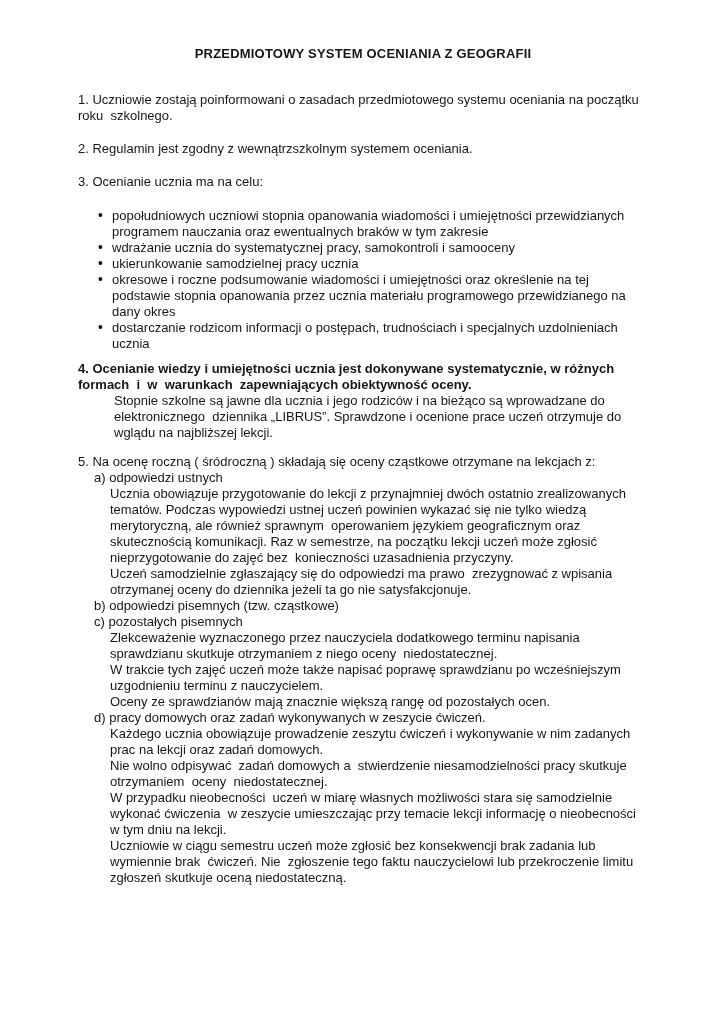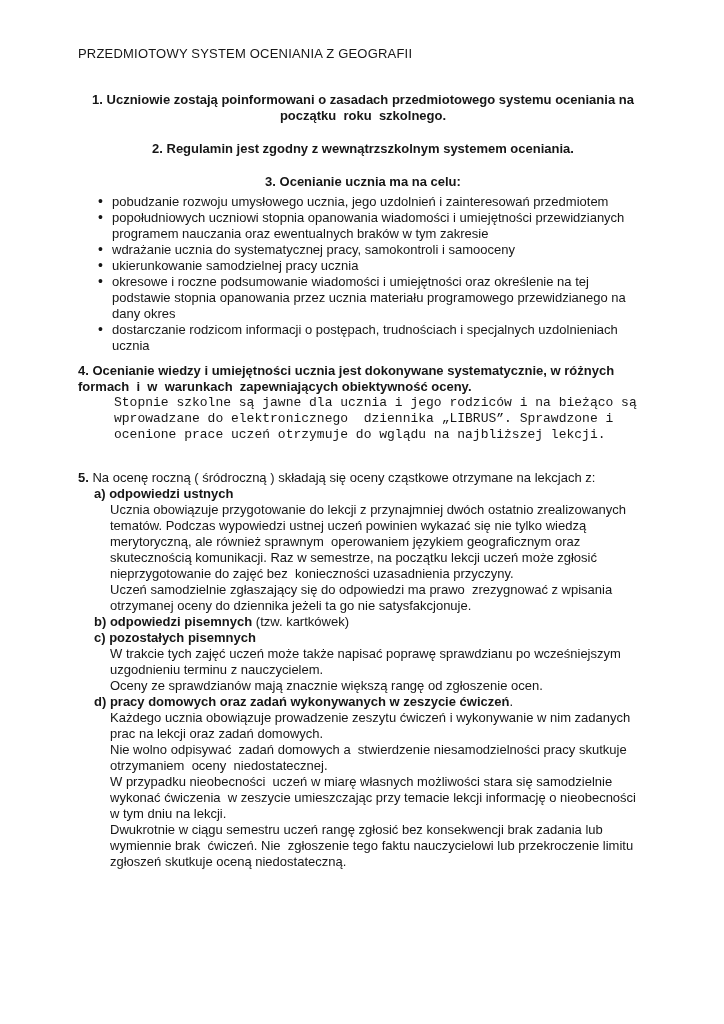--- a/index.html
+++ b/index.html
@@ -4,68 +4,68 @@
 <style>
   * { margin:0; padding:0; box-sizing:border-box; }
   html,body { background:#ffffff; }
   body {
     width:724px; height:1024px; overflow:hidden;
     font-family:"Liberation Sans", sans-serif;
     font-size:13px; line-height:16px; color:#161616;
     -webkit-font-smoothing:antialiased;
   }
   .page { padding:46px 76px 0 78px; }
-  .title { font-weight:normal; margin-bottom:30px; letter-spacing:0.2px; }
+  .title { font-weight:bold; text-align:center; margin-bottom:30px; letter-spacing:0.2px; }
   .para { margin-bottom:17px; }
   .pre { white-space:pre-wrap; }
-  .bold { font-weight:bold;text-align:center; }
+  .bold { font-weight:normal; }
   .goals { list-style:none; margin:0 0 9px 0; }
   .goals li { position:relative; padding-left:34px; }
   .goals li::before { content:"\2022"; position:absolute; left:20px; top:-1px; font-size:14px; }
   .h4 { font-weight:bold; }
-  .indent-body { padding-left:36px; margin-bottom:27px;font-family:Liberation Mono, monospace; }
+  .indent-body { padding-left:36px; margin-bottom:13px; }
   .sub-heading { padding-left:16px; }
   .sub-body { padding-left:32px; }
 </style>
 </head>
 <body>
 
 <div class="page">
 
   <div class="title">PRZEDMIOTOWY SYSTEM OCENIANIA Z GEOGRAFII</div>
 
   <p class="para bold pre">1. Uczniowie zostają poinformowani o zasadach przedmiotowego systemu oceniania na początku  roku  szkolnego.</p>
 
   <p class="para bold pre">2. Regulamin jest zgodny z wewnątrzszkolnym systemem oceniania.</p>
 
-  <p class="bold" style="margin-bottom:4px;">3. Ocenianie ucznia ma na celu:</p>
+  <p class="bold" style="margin-bottom:18px;">3. Ocenianie ucznia ma na celu:</p>
 
   <ul class="goals">
-    <li>pobudzanie rozwoju umysłowego ucznia, jego uzdolnień i zainteresowań przedmiotem</li>
     <li>popołudniowych uczniowi stopnia opanowania wiadomości i umiejętności przewidzianych programem nauczania oraz ewentualnych braków w tym zakresie</li>
     <li>wdrażanie ucznia do systematycznej pracy, samokontroli i samooceny</li>
     <li>ukierunkowanie samodzielnej pracy ucznia</li>
     <li>okresowe i roczne podsumowanie wiadomości i umiejętności oraz określenie na tej podstawie stopnia opanowania przez ucznia materiału programowego przewidzianego na dany okres</li>
     <li>dostarczanie rodzicom informacji o postępach, trudnościach i specjalnych uzdolnieniach ucznia</li>
   </ul>
 
   <p class="h4 pre">4. Ocenianie wiedzy i umiejętności ucznia jest dokonywane systematycznie, w różnych formach  i  w  warunkach  zapewniających obiektywność oceny.</p>
   <p class="indent-body pre">Stopnie szkolne są jawne dla ucznia i jego rodziców i na bieżąco są wprowadzane do elektronicznego  dziennika „LIBRUS”. Sprawdzone i ocenione prace uczeń otrzymuje do wglądu na najbliższej lekcji.</p>
 
   <p class="pre"><span class="bold">5.</span><span> Na ocenę roczną ( śródroczną ) składają się oceny cząstkowe otrzymane na lekcjach z:</span></p>
 
   <p class="sub-heading pre"><span class="bold">a) odpowiedzi ustnych</span><span></span></p>
   <p class="sub-body pre">Ucznia obowiązuje przygotowanie do lekcji z przynajmniej dwóch ostatnio zrealizowanych tematów. Podczas wypowiedzi ustnej uczeń powinien wykazać się nie tylko wiedzą merytoryczną, ale również sprawnym  operowaniem językiem geograficznym oraz skutecznością komunikacji. Raz w semestrze, na początku lekcji uczeń może zgłosić nieprzygotowanie do zajęć bez  konieczności uzasadnienia przyczyny.</p>
   <p class="sub-body pre">Uczeń samodzielnie zgłaszający się do odpowiedzi ma prawo  zrezygnować z wpisania otrzymanej oceny do dziennika jeżeli ta go nie satysfakcjonuje.</p>
 
-  <p class="sub-heading pre"><span class="bold">b) odpowiedzi pisemnych</span><span> (tzw. kartkówek)</span></p>
+  <p class="sub-heading pre"><span class="bold">b) odpowiedzi pisemnych</span><span> (tzw. cząstkowe)</span></p>
 
   <p class="sub-heading pre"><span class="bold">c) pozostałych pisemnych</span><span></span></p>
+  <p class="sub-body pre">Zlekceważenie wyznaczonego przez nauczyciela dodatkowego terminu napisania sprawdzianu skutkuje otrzymaniem z niego oceny  niedostatecznej.</p>
   <p class="sub-body pre">W trakcie tych zajęć uczeń może także napisać poprawę sprawdzianu po wcześniejszym uzgodnieniu terminu z nauczycielem.</p>
-  <p class="sub-body pre">Oceny ze sprawdzianów mają znacznie większą rangę od zgłoszenie ocen.</p>
+  <p class="sub-body pre">Oceny ze sprawdzianów mają znacznie większą rangę od pozostałych ocen.</p>
 
   <p class="sub-heading pre"><span class="bold">d) pracy domowych oraz zadań wykonywanych w zeszycie ćwiczeń</span><span>.</span></p>
   <p class="sub-body pre">Każdego ucznia obowiązuje prowadzenie zeszytu ćwiczeń i wykonywanie w nim zadanych prac na lekcji oraz zadań domowych.</p>
   <p class="sub-body pre">Nie wolno odpisywać  zadań domowych a  stwierdzenie niesamodzielności pracy skutkuje otrzymaniem  oceny  niedostatecznej.</p>
   <p class="sub-body pre">W przypadku nieobecności  uczeń w miarę własnych możliwości stara się samodzielnie wykonać ćwiczenia  w zeszycie umieszczając przy temacie lekcji informację o nieobecności w tym dniu na lekcji.</p>
-  <p class="sub-body pre">Dwukrotnie w ciągu semestru uczeń rangę zgłosić bez konsekwencji brak zadania lub wymiennie brak  ćwiczeń. Nie  zgłoszenie tego faktu nauczycielowi lub przekroczenie limitu zgłoszeń skutkuje oceną niedostateczną.</p>
+  <p class="sub-body pre">Uczniowie w ciągu semestru uczeń może zgłosić bez konsekwencji brak zadania lub wymiennie brak  ćwiczeń. Nie  zgłoszenie tego faktu nauczycielowi lub przekroczenie limitu zgłoszeń skutkuje oceną niedostateczną.</p>
 
 </div>
 
 </body></html>

